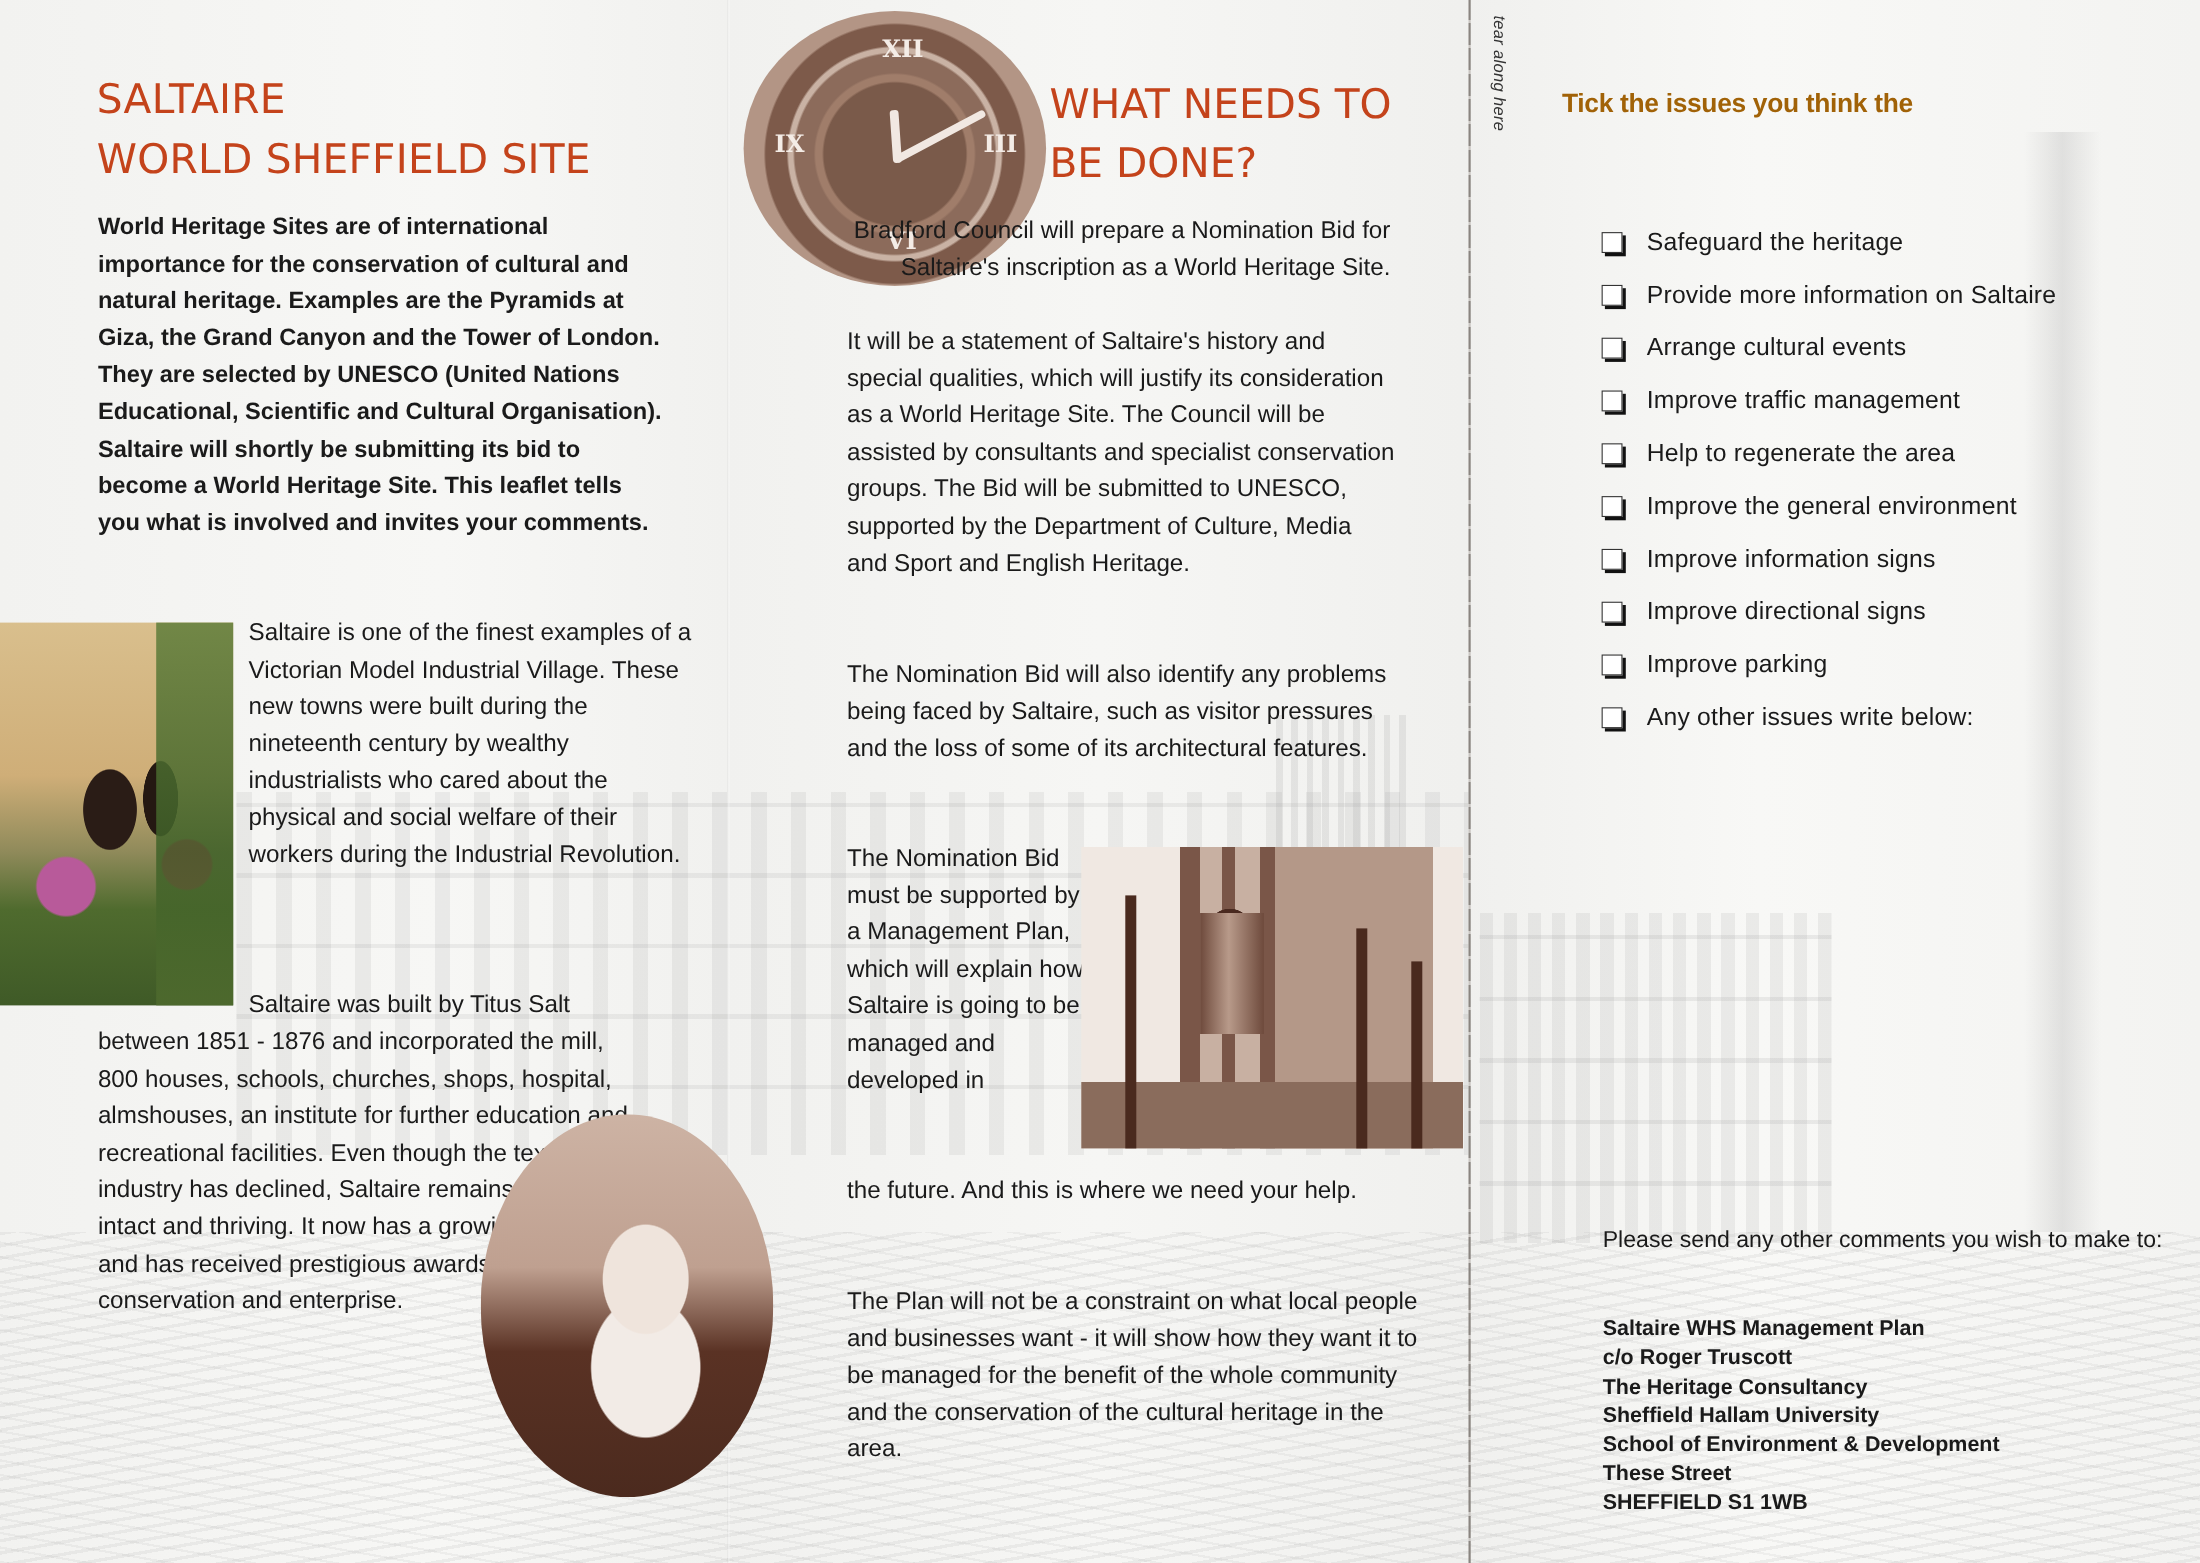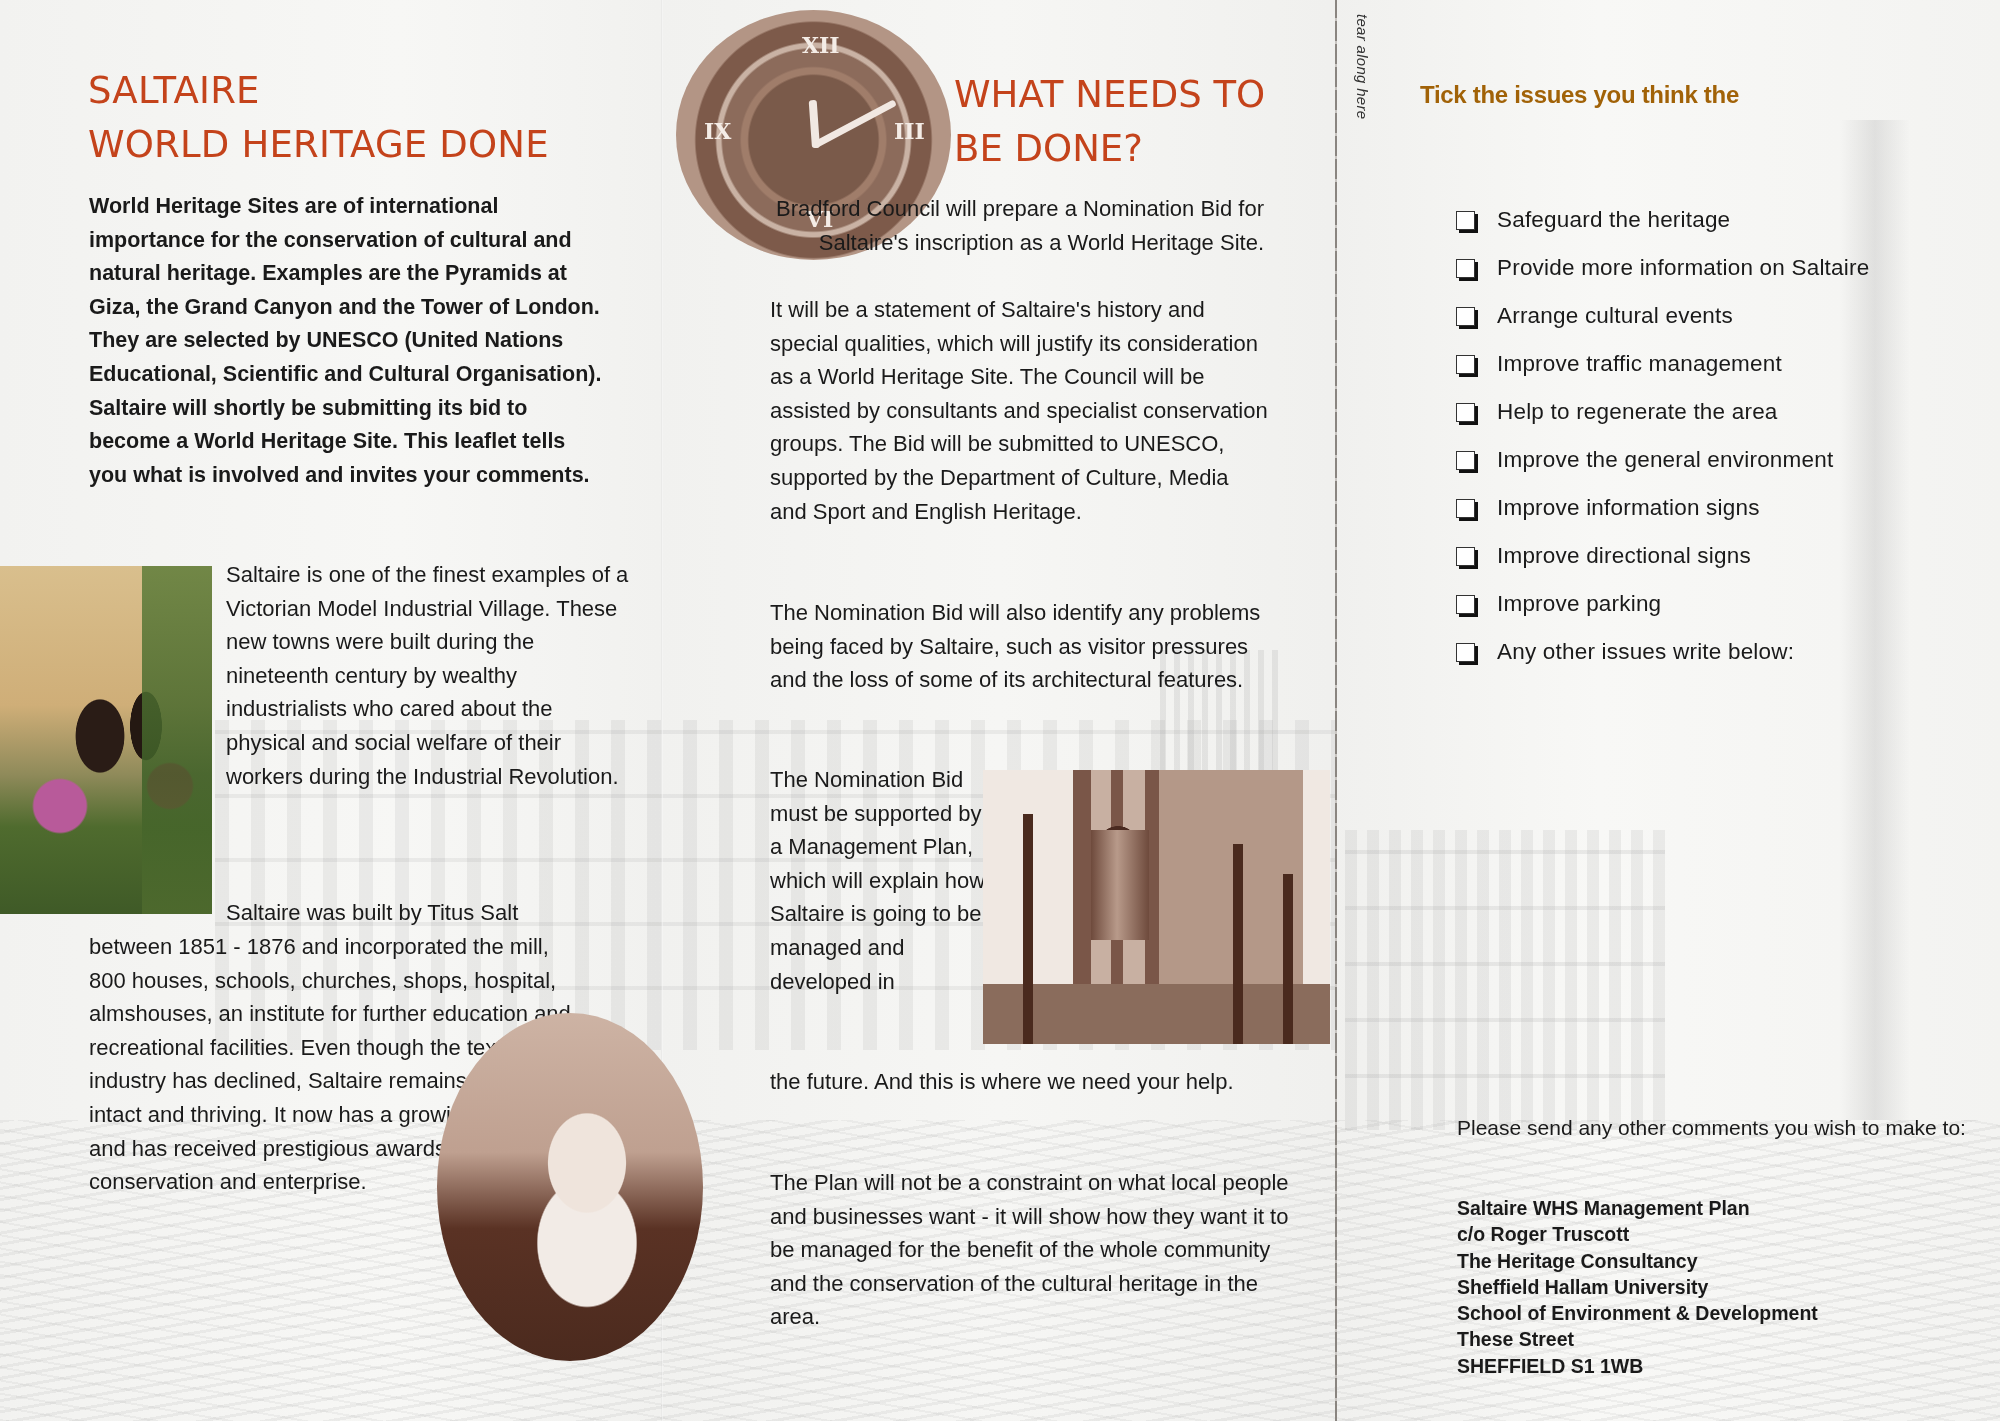--- a/index.html
+++ b/index.html
@@ -109,21 +109,21 @@
 <div class="engraving eng-tower2"></div>
 <div class="engraving eng-ground"></div>
 
 <div class="fold fold-1"></div>
 <div class="perf"></div>
 <div class="tear-label">tear along here</div>
 
 <section>
   <h1 class="h-orange title-1">
     <span>SALTAIRE</span><br>
-    <span>WORLD HERITAGE DONE</span>
+    <span>WORLD SHEFFIELD SITE</span>
   </h1>
   <p class="para intro">World Heritage Sites are of international importance for the conservation of cultural and natural heritage.  Examples are the Pyramids at Giza, the Grand Canyon and the Tower of London.  They are selected by UNESCO (United Nations Educational, Scientific and Cultural Organisation).  Saltaire will shortly be submitting its bid to become a World Heritage Site.  This leaflet tells you what is involved and invites your comments.</p>
 
   <div class="img img-house"></div>
   <p class="para p-model">Saltaire is one of the finest examples of a Victorian Model Industrial Village.  These new towns were built during the nineteenth century by wealthy industrialists who cared about the physical and social welfare of their workers during the Industrial Revolution.</p>
 
   <p class="para p-titus-1">Saltaire was built by Titus Salt</p>
   <p class="para p-titus-2" style="shape-outside: none;">
     <span>between 1851 - 1876 and incorporated the mill, 800 houses, schools, churches, shops, hospital, almshouses, an institute for further education and recreational facilities.  Even though the textile industry has declined, Saltaire remains complete, intact and thriving. It now has a growing reputation and has received prestigious awards for its conservation and enterprise.</span>
   </p>

